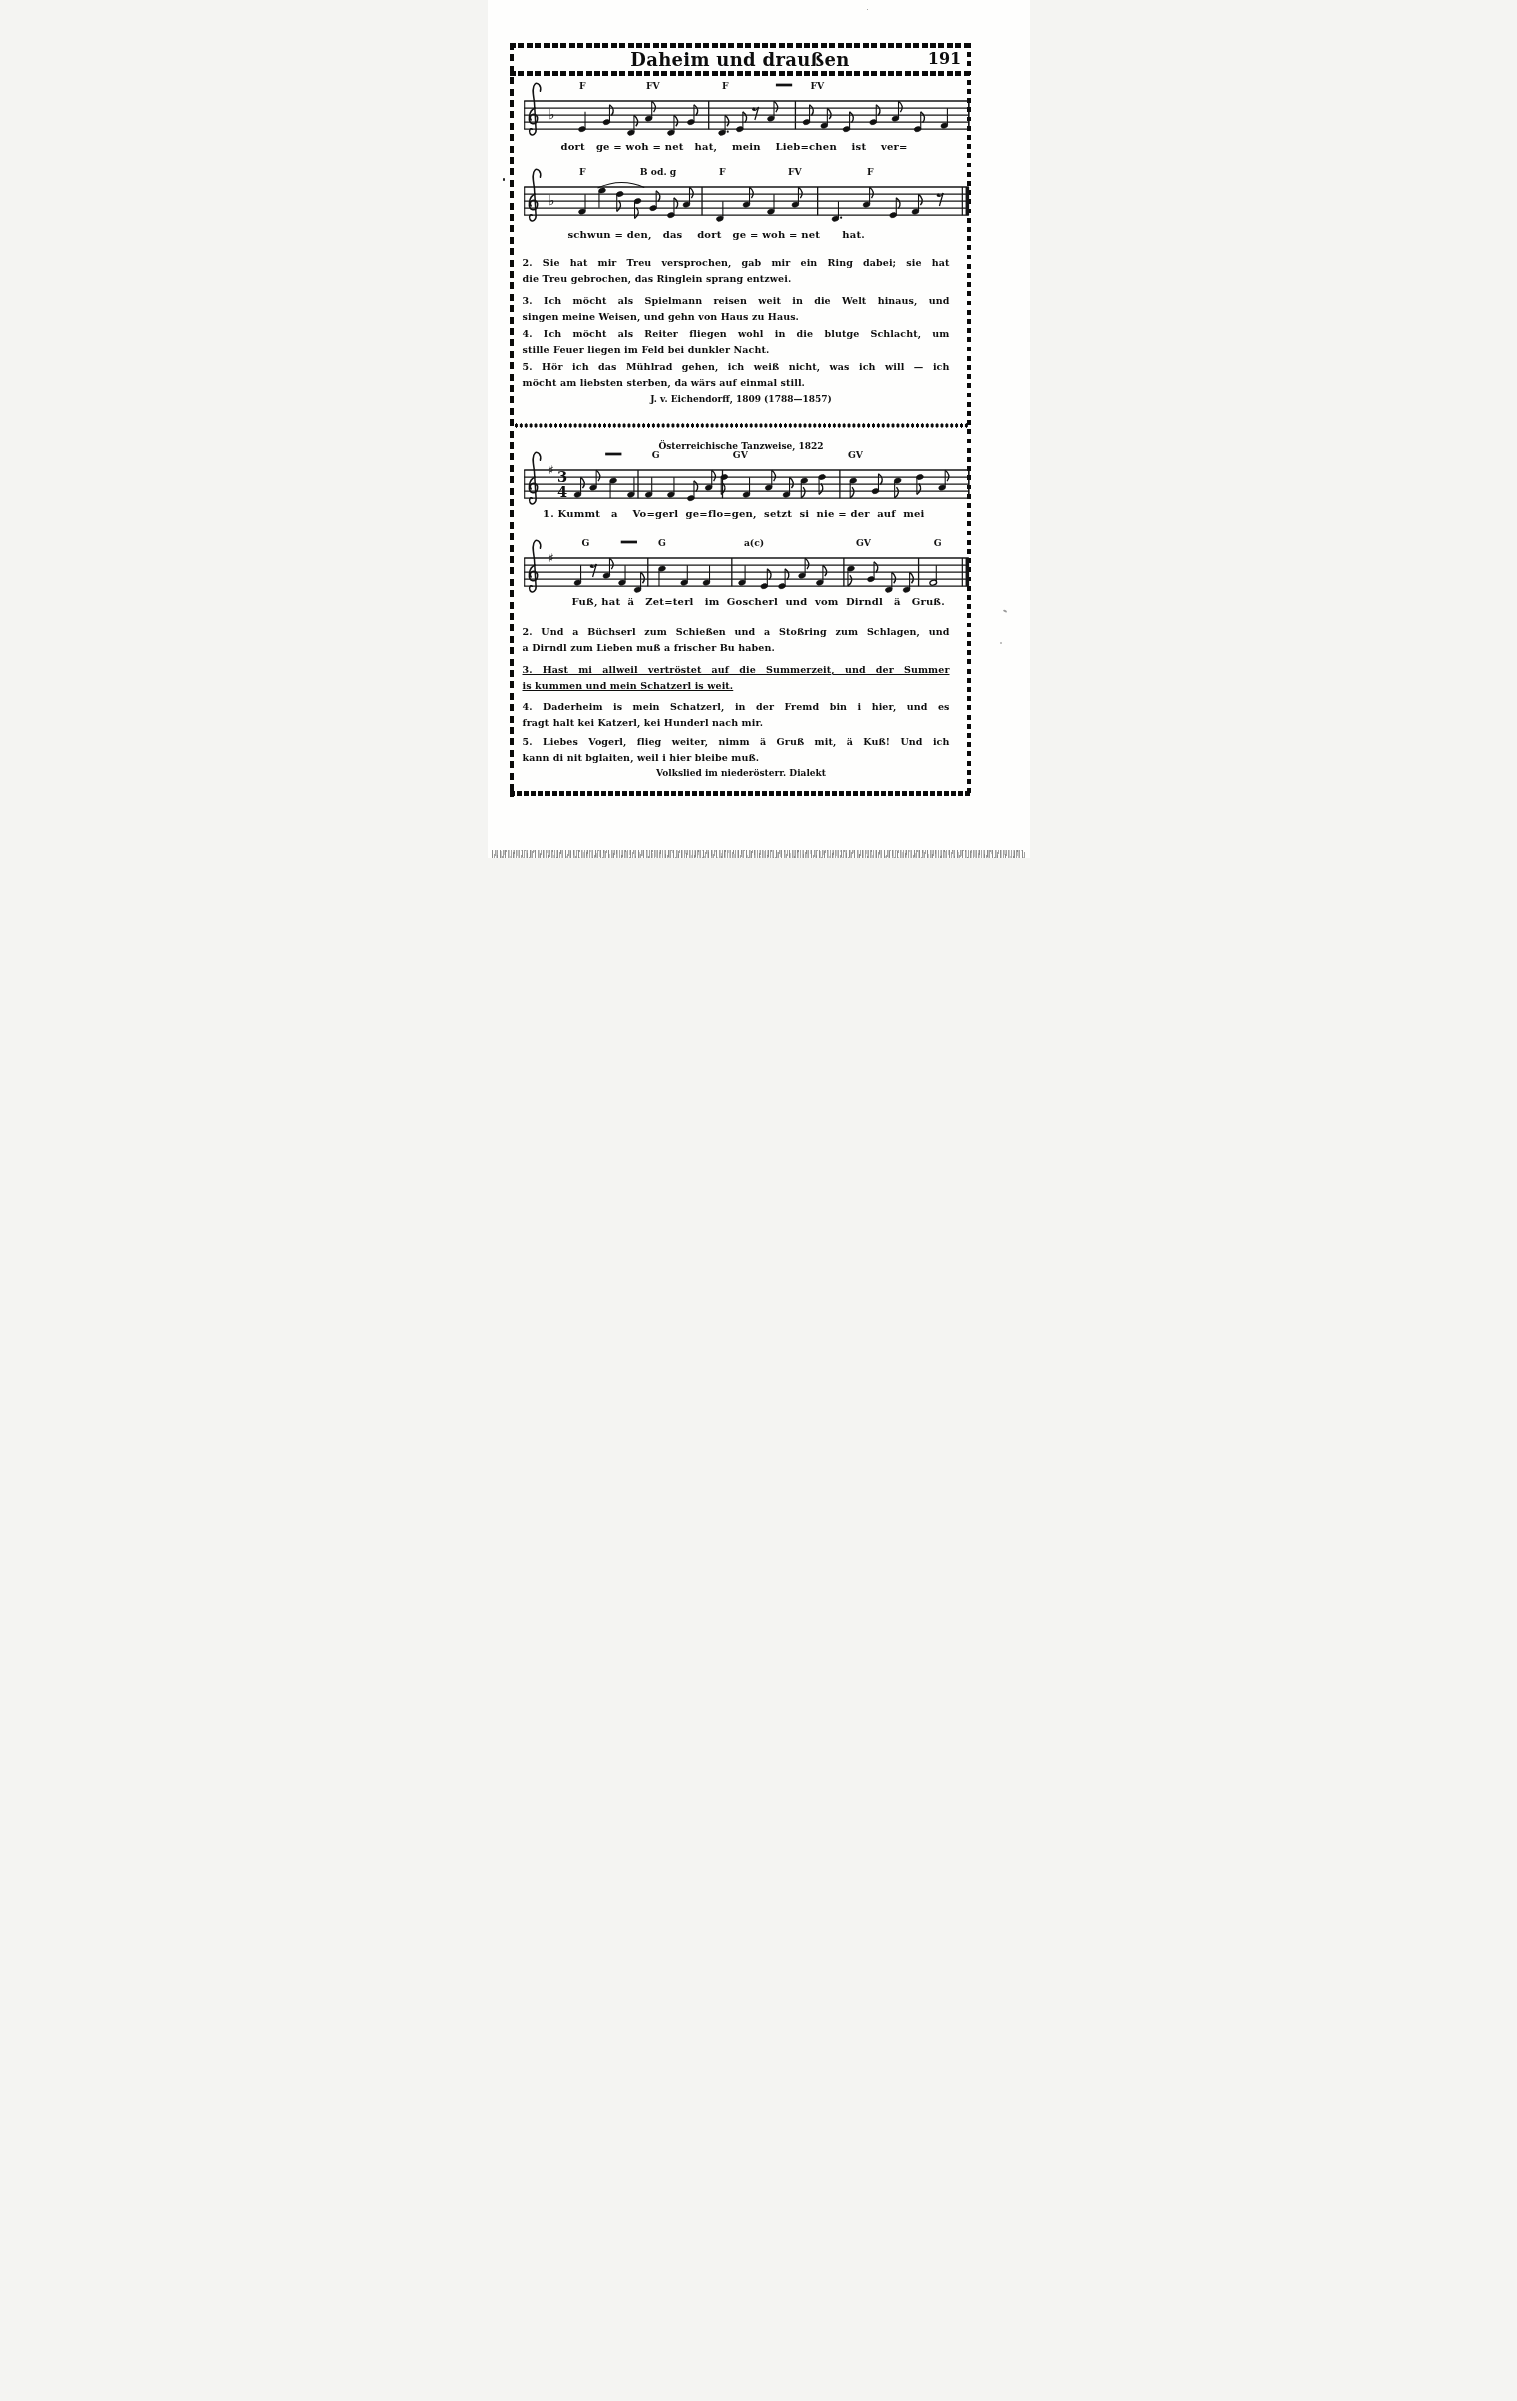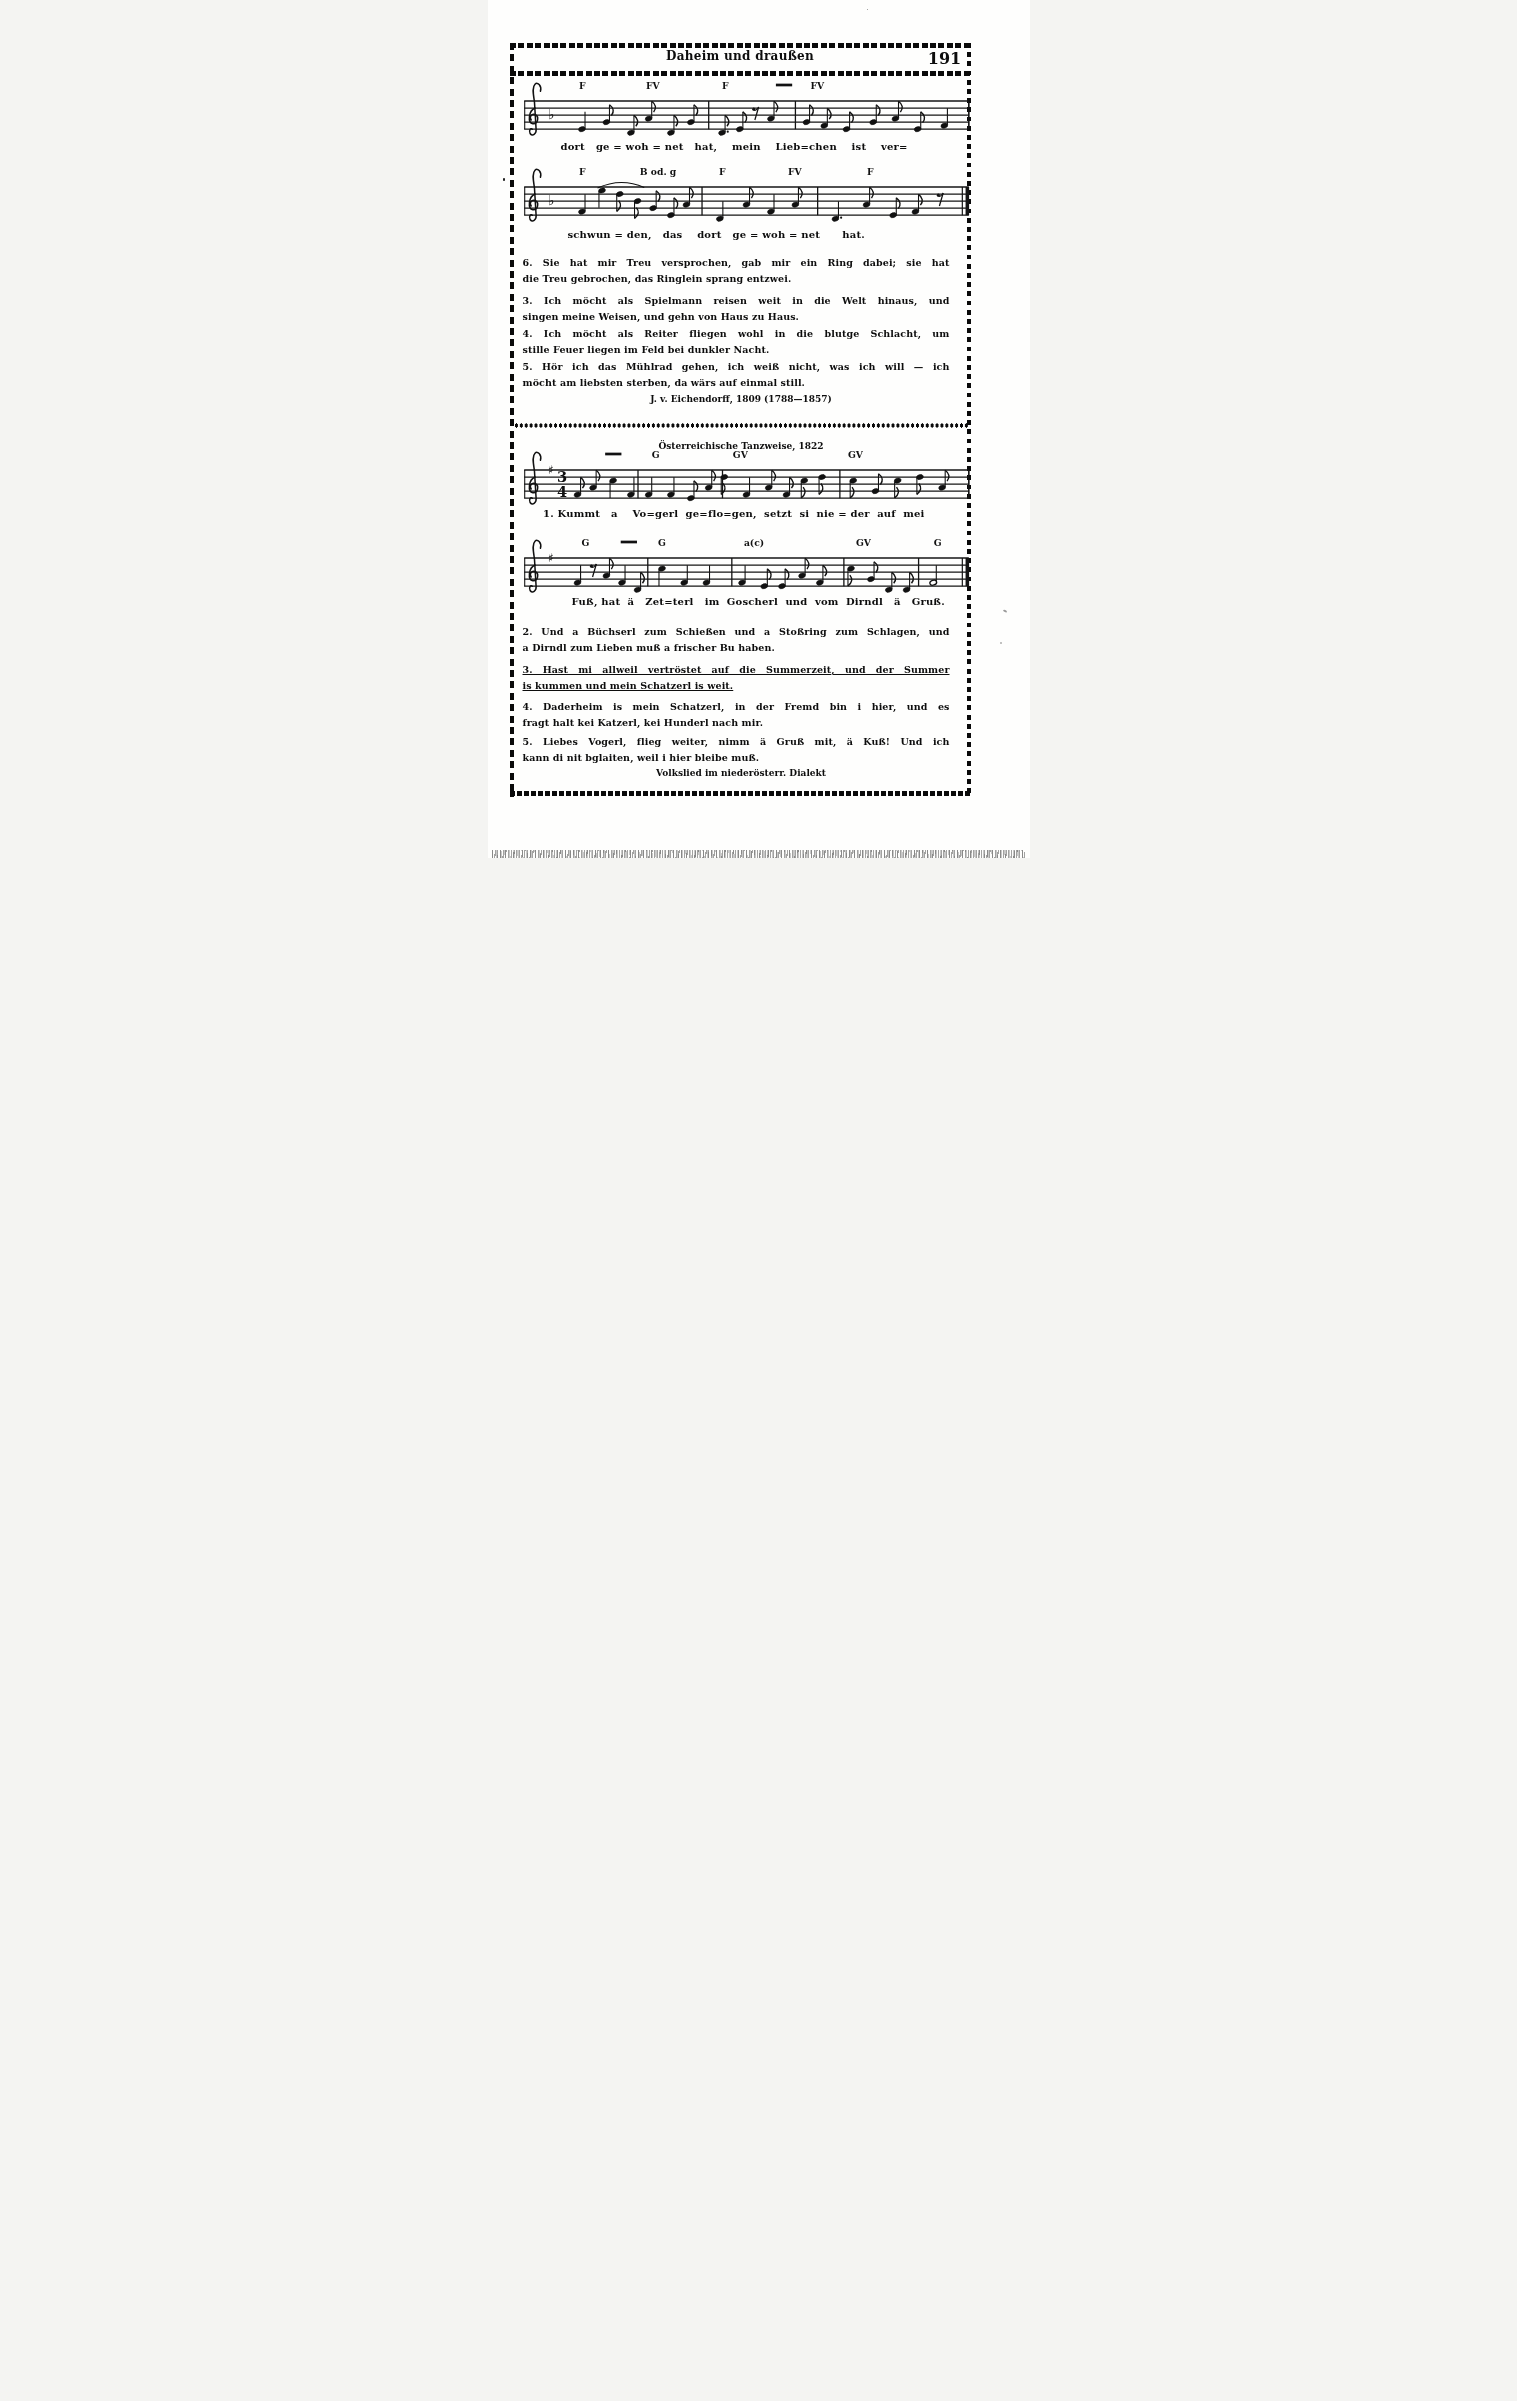--- a/index.html
+++ b/index.html
@@ -13,21 +13,21 @@
     background:repeating-linear-gradient(90deg,#0a0a0a 0 6px,transparent 6px 8.4px);}
   .hdash.bottom{background:repeating-linear-gradient(90deg,#0a0a0a 0 4.9px,transparent 4.9px 7px);}
   .vdash{position:absolute;width:4.3px;
     background:repeating-linear-gradient(180deg,#0a0a0a 0 7px,transparent 7px 11.4px);}
   .vdash.right{background:repeating-linear-gradient(180deg,#0a0a0a 0 4.9px,transparent 4.9px 9.2px);}
   .dotrow{position:absolute;height:4.9px;
     background:radial-gradient(ellipse 1.7px 2.3px at 2.4px 50%,#0a0a0a 92%,transparent 100%);
     background-size:4.9px 4.9px;background-repeat:repeat-x;}
   
   .title{position:absolute;left:22px;width:461px;top:49px;text-align:center;
-    font-size:12px;font-weight:bold;letter-spacing:0.3px;}
+    font-size:18px;font-weight:bold;letter-spacing:0.3px;}
   .pagenum{position:absolute;left:434px;width:46px;top:49px;text-align:center;
     font-size:16px;font-weight:bold;}
   
   .staff-block{position:absolute;left:34px;width:449px;height:61px;}
   .staff-block svg{display:block;width:449px;height:61px;}
   .lyrics{position:absolute;left:36px;width:450px;font-size:10px;font-weight:bold;
     white-space:pre;letter-spacing:0.2px;}
   
   .verse{position:absolute;left:35px;width:427px;font-size:9.5px;font-weight:bold;
     line-height:16px;letter-spacing:0.1px;}
@@ -263,21 +263,21 @@
         <g>
           <circle cx="767.7" cy="59" r="2.8" fill="#111"></circle>
           <path d="M776.7,55 Q771.7,64 766.7,60" fill="none" stroke="#111" stroke-width="2"></path>
           <line x1="776.7" y1="55" x2="769.7" y2="79" stroke="#111" stroke-width="2.3"></line>
         </g>
       </svg>
   </div>
   <div class="lyrics" style="top:229px;padding-left:44px;">schwun = den,   das    dort   ge = woh = net      hat.</div>
 
   <div class="verse" style="top:255px;">
-    <div class="vl1">6. Sie hat mir Treu versprochen, gab mir ein Ring dabei; sie hat</div>
+    <div class="vl1">2. Sie hat mir Treu versprochen, gab mir ein Ring dabei; sie hat</div>
     <div class="vl2">die Treu gebrochen, das Ringlein sprang entzwei.</div>
   </div>
   <div class="verse" style="top:293px;">
     <div class="vl1">3. Ich möcht als Spielmann reisen weit in die Welt hinaus, und</div>
     <div class="vl2">singen meine Weisen, und gehn von Haus zu Haus.</div>
   </div>
   <div class="verse" style="top:326px;">
     <div class="vl1">4. Ich möcht als Reiter fliegen wohl in die blutge Schlacht, um</div>
     <div class="vl2">stille Feuer liegen im Feld bei dunkler Nacht.</div>
   </div>

